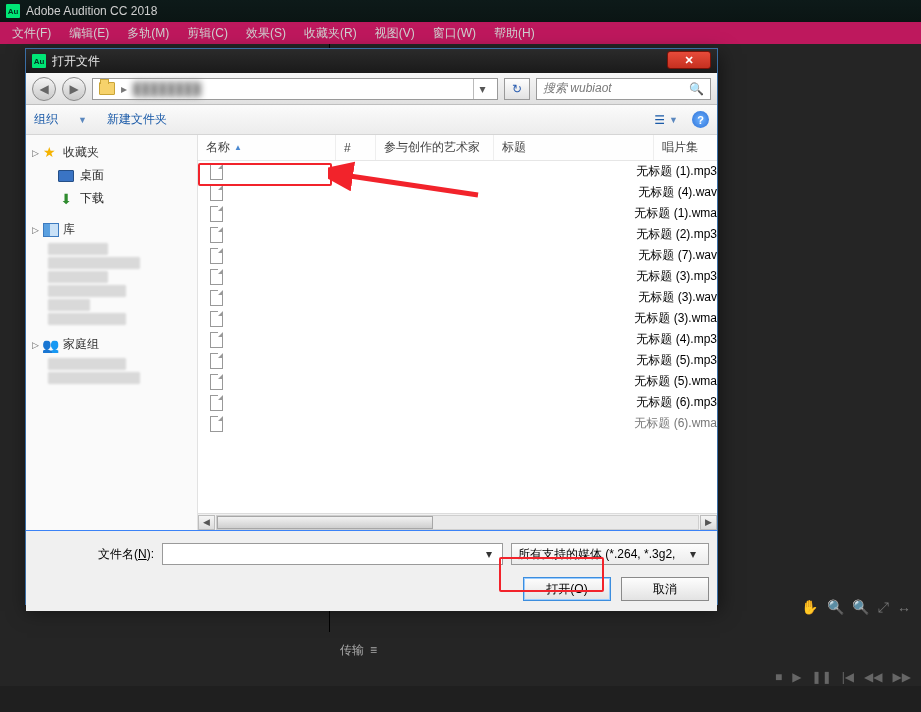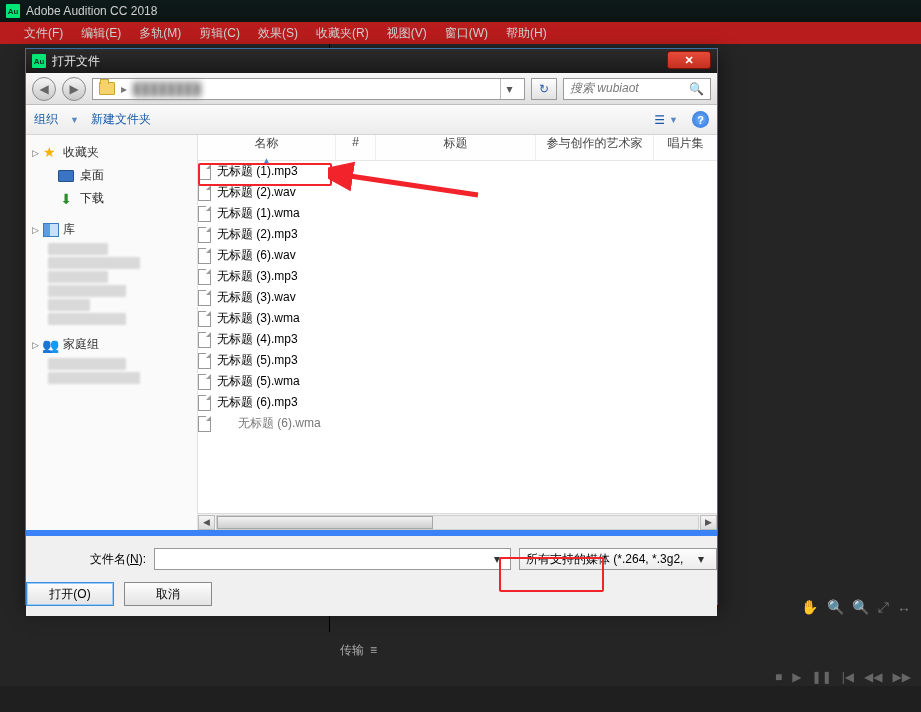--- a/index.html
+++ b/index.html
@@ -2,21 +2,21 @@
 <html><head>
 <meta charset="utf-8">
 <style>
   html,body{margin:0;padding:0;width:921px;height:712px;font-family:"Microsoft YaHei","Segoe UI",sans-serif;font-size:12px;background:#000;overflow:hidden;}
   *{box-sizing:border-box;}
 
   
   .app-shell{position:absolute;inset:0;background:#252525;}
   .title-bar{height:22px;background:linear-gradient(#0d1a19,#0b1514);color:#cfcfcf;display:flex;align-items:center;padding:0 6px;gap:6px;}
   .title-logo{width:14px;height:14px;background:#00e676;display:flex;align-items:center;justify-content:center;font-size:8px;font-weight:bold;color:#003322;border-radius:1px;}
-  .menu-bar{height:22px;background:#b91c1c;color:#d0d0d0;display:flex;align-items:center;padding:0 16px;gap:2px;}
+  .menu-bar{height:22px;background:#be185d;color:#d0d0d0;display:flex;align-items:center;padding:0 4px;gap:2px;}
   .menu-item{padding:2px 8px;}
   .status-bar{position:absolute;left:0;bottom:0;height:26px;width:921px;background:#1f1f1f;color:#c9c9c9;display:flex;align-items:center;padding:0 8px;}
   .left-panel{position:absolute;left:0;top:44px;width:330px;bottom:80px;background:#252525;border-right:1px solid #000;}
   .marker-strip{position:absolute;left:0;right:0;bottom:26px;height:56px;background:#252525;color:#9a9a9a;padding-top:30px;padding-left:8px;}
   .right-toolbar{position:absolute;right:0;top:595px;height:24px;display:flex;align-items:center;gap:8px;color:#777;padding:0 10px;}
   .right-toolbar span{font-size:14px;}
   .transport{position:absolute;left:332px;top:640px;height:20px;color:#aaa;display:flex;align-items:center;gap:6px;padding:0 8px;}
   .transport .ham{letter-spacing:-1px;}
   .playback{position:absolute;right:10px;bottom:28px;display:flex;gap:10px;color:#666;font-size:12px;align-items:center;}
   .green-dot{position:absolute;left:690px;top:604px;width:6px;height:6px;background:#ff3344;border-radius:50%;}
@@ -27,24 +27,24 @@
   .dlg-close{position:absolute;right:6px;top:2px;width:44px;height:18px;background:linear-gradient(#e74b3a,#c53020);border:1px solid #7a1208;border-radius:3px;color:#fff;display:flex;align-items:center;justify-content:center;font-weight:bold;font-size:11px;}
 
   .nav-row{height:32px;background:linear-gradient(#f7f7f7,#e0e0e0);border-bottom:1px solid #bfbfbf;display:flex;align-items:center;padding:0 6px;gap:6px;}
   .nav-btn{width:24px;height:24px;border:1px solid #8a8a8a;border-radius:50%;background:linear-gradient(#f4f4f4,#c9c9c9);display:flex;align-items:center;justify-content:center;color:#666;}
   .addr{flex:1;height:22px;border:1px solid #9a9a9a;background:#fff;display:flex;align-items:center;padding:0 6px;gap:6px;min-width:0;}
   .folder-icon{width:16px;height:13px;background:#f6d26b;border:1px solid #c9a437;border-radius:1px;position:relative;display:inline-block;flex:none;}
   .folder-icon::before{content:"";position:absolute;top:-4px;left:0;width:7px;height:4px;background:#f6d26b;border:1px solid #c9a437;border-bottom:none;}
   .blur{color:transparent;text-shadow:0 0 6px #888;}
   .addr-drop{width:18px;height:20px;border-left:1px solid #bbb;display:flex;align-items:center;justify-content:center;color:#555;}
   .addr-refresh{width:26px;height:22px;border:1px solid #9a9a9a;background:linear-gradient(#fefefe,#e2e2e2);display:flex;align-items:center;justify-content:center;color:#2a5db0;}
-  .search{width:148px;height:22px;border:1px solid #9a9a9a;background:#fff;display:flex;align-items:center;padding:0 6px;gap:6px;color:#7a7a7a;font-style:italic;}
+  .search{width:175px;height:22px;border:1px solid #9a9a9a;background:#fff;display:flex;align-items:center;padding:0 6px;gap:6px;color:#7a7a7a;font-style:italic;}
   .search .mag{margin-left:auto;color:#3a6ea5;font-style:normal;}
 
-  .tool-row{height:30px;background:linear-gradient(#fbfbfb,#ececec);border-bottom:1px solid #d5d5d5;display:flex;align-items:center;padding:0 8px;gap:12px;color:#1a5aa8;}
+  .tool-row{height:30px;background:linear-gradient(#fbfbfb,#ececec);border-bottom:1px solid #d5d5d5;display:flex;align-items:center;padding:0 8px;gap:20px;color:#1a5aa8;}
   .tool-row .arrow{font-size:9px;color:#1a5aa8;opacity:.7;}
   .tool-right{margin-left:auto;display:flex;align-items:center;gap:14px;color:#1a5aa8;}
   .view-btn{display:flex;align-items:center;gap:4px;}
   .help-circ{width:17px;height:17px;border-radius:50%;background:radial-gradient(#6fb3ff,#2a6fd6);color:#fff;display:flex;align-items:center;justify-content:center;font-weight:bold;font-size:11px;}
 
   .body{display:flex;height:395px;}
   .sidebar{width:172px;border-right:1px solid #e2e2e2;background:#fafafa;padding:6px 0;overflow:hidden;}
   .side-group{margin-bottom:8px;}
   .side-head{display:flex;align-items:center;gap:4px;padding:3px 6px;color:#333;}
   .side-item{display:flex;align-items:center;gap:6px;padding:3px 6px 3px 32px;color:#222;position:relative;}
@@ -55,53 +55,53 @@
   .lib{width:16px;height:14px;background:linear-gradient(90deg,#5aa0e0 40%,#c9e1f7 40%);border:1px solid #3c7abf;}
   .home{width:16px;height:14px;display:inline-flex;align-items:center;justify-content:center;color:#4a88d0;font-size:14px;}
   .blur-block{margin:2px 6px 2px 22px;height:12px;background:#d9d9d9;border-radius:1px;filter:blur(1px);}
   .blur-block.w1{width:60px;}
   .blur-block.w2{width:92px;}
   .blur-block.w3{width:42px;}
   .blur-block.w4{width:78px;}
 
   .files{flex:1;display:flex;flex-direction:column;min-width:0;}
   .col-head{height:26px;border-bottom:1px solid #e6e6e6;display:flex;align-items:center;color:#444;background:#fefefe;}
-  .col{padding:0 8px;border-right:1px solid #eee;height:100%;display:flex;align-items:center;gap:4px;flex-direction:column;}
+  .col{padding:0 8px;border-right:1px solid #eee;height:100%;display:flex;align-items:center;gap:4px;}
   .col.name{width:138px;}
   .col.num{width:40px;}
   .col.title{width:160px;}
   .col.artist{width:118px;}
   .col.album{flex:1;border-right:none;}
   .sort-ind{font-size:8px;color:#4a88d0;}
   .file-list{flex:1;overflow:hidden;}
-  .file-row{height:21px;display:flex;align-items:center;gap:6px;color:#000;position:relative;}
+  .file-row{height:21px;display:flex;align-items:center;padding-left:12px;gap:6px;color:#000;position:relative;justify-content:space-between;}
   .file-row.disabled{color:#777;gap:27px;}
   .page-icon{width:13px;height:16px;border:1px solid #999;background:#fff;position:relative;flex:none;}
   .page-icon::after{content:"";position:absolute;top:-1px;right:-1px;width:5px;height:5px;background:linear-gradient(135deg,#fff 48%,#999 52%);}
 
   
   .redbox{position:absolute;border:2px solid #f2232b;pointer-events:none;border-radius:2px;}
   .redbox.first{left:198px;top:163px;width:134px;height:23px;}
   .redbox.open{left:499px;top:557px;width:105px;height:35px;}
   .arrow-svg{position:absolute;left:328px;top:160px;pointer-events:none;}
 
   .hscroll{height:17px;border-top:1px solid #dcdcdc;background:#f1f1f1;display:flex;align-items:center;}
   .hs-track{flex:1;height:15px;border:1px solid #cfcfcf;background:#eaeaea;margin:0 1px;position:relative;}
   .hs-thumb{position:absolute;left:0;top:0;height:100%;width:45%;background:linear-gradient(#f2f2f2,#cfcfcf);border:1px solid #a7a7a7;}
   .hs-btn{width:17px;height:15px;border:1px solid #bdbdbd;background:linear-gradient(#f5f5f5,#dcdcdc);display:flex;align-items:center;justify-content:center;font-size:9px;color:#555;}
 
-  .foot{padding:12px 0 10px;background:#f0f0f0;border-top:6px solid #3b82f6;}
+  .foot{padding:12px 8px 10px;background:#f0f0f0;border-top:1px solid #3b82f6;}
   .fn-row{display:flex;align-items:center;gap:8px;margin-bottom:12px;}
   .fn-label{width:120px;text-align:right;}
   .fn-label u{text-decoration:underline;}
   .fn-input{flex:1;height:22px;border:1px solid #9a9a9a;background:#fff;display:flex;align-items:center;justify-content:flex-end;padding:0 4px;}
   .fn-drop{width:18px;height:20px;display:flex;align-items:center;justify-content:center;color:#333;}
   .filter{width:198px;height:22px;border:1px solid #9a9a9a;background:linear-gradient(#fdfdfd,#ececec);display:flex;align-items:center;padding:0 6px;gap:4px;}
   .filter .fn-drop{margin-left:auto;}
-  .btn-row{display:flex;gap:10px;}
+  .btn-row{display:flex;justify-content:flex-end;gap:10px;}
   .btn{width:88px;height:24px;border:1px solid #8a8a8a;background:linear-gradient(#fdfdfd,#e3e3e3);display:flex;align-items:center;justify-content:center;}
   .btn.primary{border:1px solid #3c8dde;box-shadow:inset 0 0 0 1px #99ccff;}
 </style>
 </head>
 <body>
 
 <div class="app-shell">
 
   <div class="title-bar">
     <span class="title-logo">Au</span>
@@ -231,51 +231,51 @@
 
       <div class="files">
         <div class="col-head">
           <div class="col name">
             <span>名称</span>
             <span class="sort-ind">▲</span>
           </div>
           <div class="col num">
               <span>#</span>
             </div>
+          <div class="col artist">
+              <span>参与创作的艺术家</span>
+            </div>
           <div class="col title">
               <span>标题</span>
             </div>
-          <div class="col artist">
-              <span>参与创作的艺术家</span>
-            </div>
           <div class="col album">
               <span>唱片集</span>
             </div>
         </div>
 
         <div class="file-list" id="file-list">
             <div class="file-row">
               <span class="page-icon"></span>
               <span>无标题 (1).mp3</span>
             </div>
             <div class="file-row">
               <span class="page-icon"></span>
-              <span>无标题 (2).wav</span>
+              <span>无标题 (4).wav</span>
             </div>
             <div class="file-row">
               <span class="page-icon"></span>
               <span>无标题 (1).wma</span>
             </div>
             <div class="file-row">
               <span class="page-icon"></span>
               <span>无标题 (2).mp3</span>
             </div>
             <div class="file-row">
               <span class="page-icon"></span>
-              <span>无标题 (6).wav</span>
+              <span>无标题 (7).wav</span>
             </div>
             <div class="file-row">
               <span class="page-icon"></span>
               <span>无标题 (3).mp3</span>
             </div>
             <div class="file-row">
               <span class="page-icon"></span>
               <span>无标题 (3).wav</span>
             </div>
             <div class="file-row">

